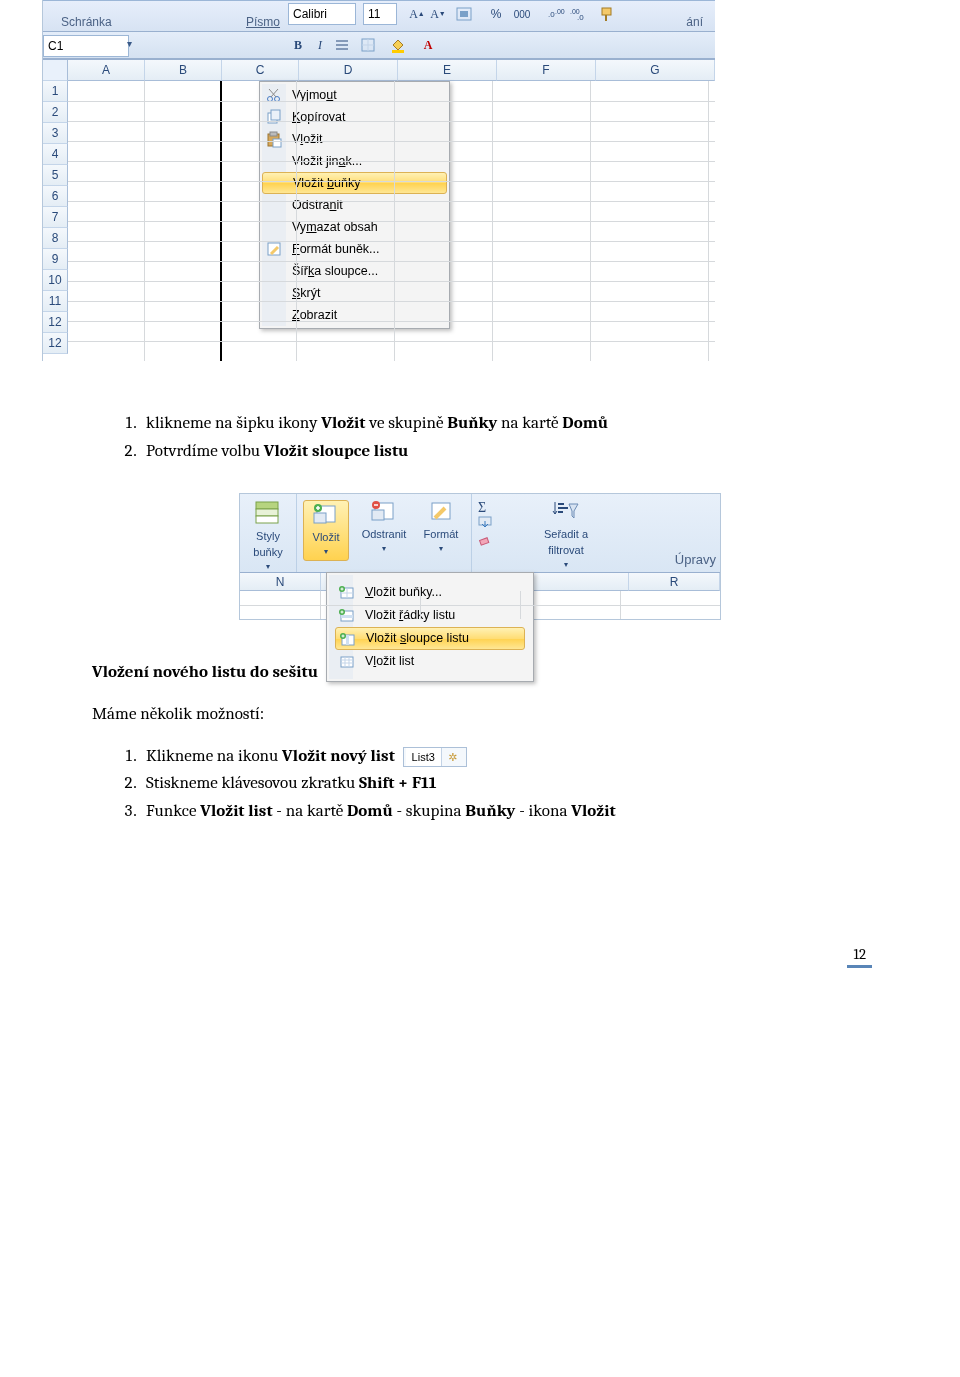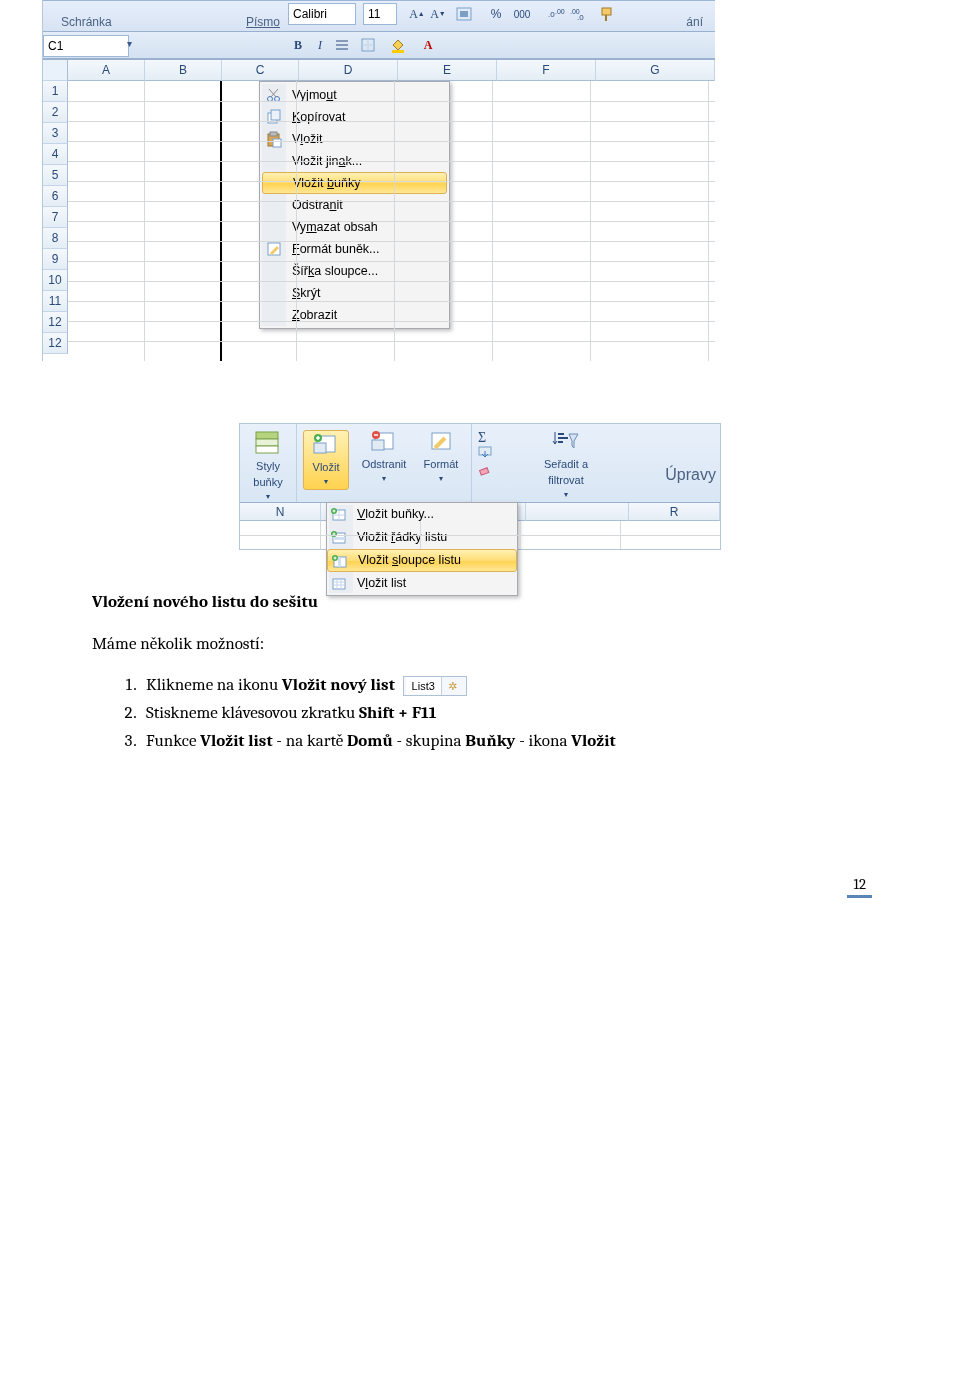--- a/index.html
+++ b/index.html
@@ -104,39 +104,39 @@
     border:1px solid #b5c7db;
     font-family: 'Segoe UI', Tahoma, sans-serif;
     font-size: 12px;
     position:relative;
   }
   .shot2 .ribbon {
     height:78px; background: linear-gradient(to bottom,#e8f0fa 0%, #d9e6f4 100%);
     border-bottom:1px solid #99b0cf; display:flex; position:relative;
   }
   .rib-group { border-right:1px solid #bcd0e6; position:relative; height:78px; }
-  .rib-group .gl { position:absolute; bottom:16px; left:0; right:0; text-align:center; font-size:16px; color:#4b6285;}
+  .rib-group .gl { position:absolute; bottom:2px; left:0; right:0; text-align:center; font-size:13px; color:#4b6285;}
   .rib-btn { position:absolute; top:6px; text-align:center; color:#2a4a7a; font-size:11px;}
   .drop-arrow { font-size:8px; display:block; margin-top:0; }
 
   .shot2 .colhdrs2 { display:flex; height:18px; }
   .shot2 .ch2 { flex:1; text-align:center; line-height:18px;
     background: linear-gradient(to bottom, #f4f8fc 0%, #e4edf5 100%);
     border-right:1px solid #c4d5e9; border-bottom:1px solid #a8bdd8; color:#2a4a7a;}
   .shot2 .ch2:first-child { flex:0 0 80px; }
   .shot2 .ch2:last-child { flex:0 0 90px; }
   .shot2 .cellstrip { height:28px; position:relative; }
   .shot2 .cellstrip .cline { position:absolute; top:0; bottom:0; width:0; border-right:1px solid #d6d9dc;}
   .shot2 .cellstrip .rline { position:absolute; left:0; right:0; height:0; border-bottom:1px solid #d6d9dc;}
 
   .ddmenu {
     position:absolute; top:78px; left:86px; width:190px;
     background:#f4f4f4; border:1px solid #a7abb0;
     box-shadow: 2px 2px 4px rgba(0,0,0,0.25);
-    padding:0; font-size:12.5px;
+    padding:8px; font-size:12.5px;
   }
   .ddmenu .iconcol2 { position:absolute; left:2px; top:2px; bottom:2px; width:24px; background:#eaeef3;}
   .dditem { position:relative; height:23px; line-height:23px; padding-left:30px; }
   .dditem .icn { position:absolute; left:3px; top:3px; width:18px; height:18px; display:flex; align-items:center; justify-content:center;}
   .dditem.hl {
     background: linear-gradient(to bottom,#fff1b4 0%, #ffdd75 50%, #ffd24f 51%, #ffe795 100%);
     border:1px solid #dcb254; border-radius:3px; height:21px; line-height:21px;
   }
 
   
@@ -318,20 +318,28 @@
             <div class="row-line" style="top: 200px;"></div>
             <div class="row-line" style="top: 220px;"></div>
             <div class="row-line" style="top: 240px;"></div>
             <div class="row-line" style="top: 260px;"></div>
           </div>
       </div>
     </div>
   </div>
 
   <div class="body-text">
+    <ol class="list-num">
+      <li>
+        <span>klikneme na šipku ikony </span><span class="b">Vložit</span><span> ve skupině </span><span class="b">Buňky</span><span> na kartě </span><span class="b">Domů</span>
+      </li>
+      <li>
+        <span>Potvrdíme volbu </span><span class="b">Vložit sloupce listu</span>
+      </li>
+    </ol>
 
     <div class="shot2">
       <div class="ribbon">
         <div class="rib-group" style="width:56px;">
           <div class="rib-btn" style="left:6px; width:44px;">
             <svg width="28" height="24">
                 <rect x="2" y="2" width="22" height="7" fill="#b6d47f" stroke="#7aa24a"></rect>
                 <rect x="2" y="9" width="22" height="7" fill="#e8f2d7" stroke="#7aa24a"></rect>
                 <rect x="2" y="16" width="22" height="7" fill="#fff" stroke="#7aa24a"></rect>
               </svg>

